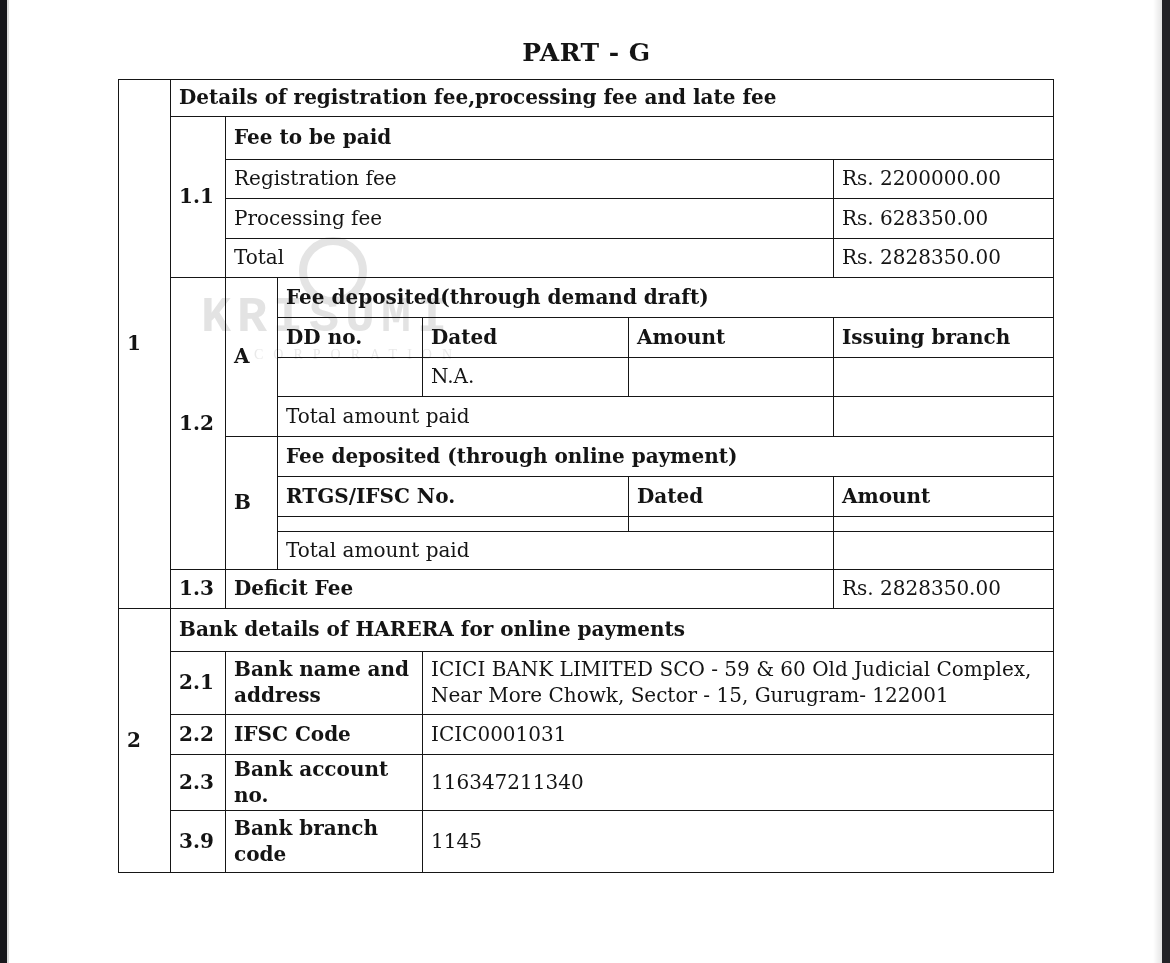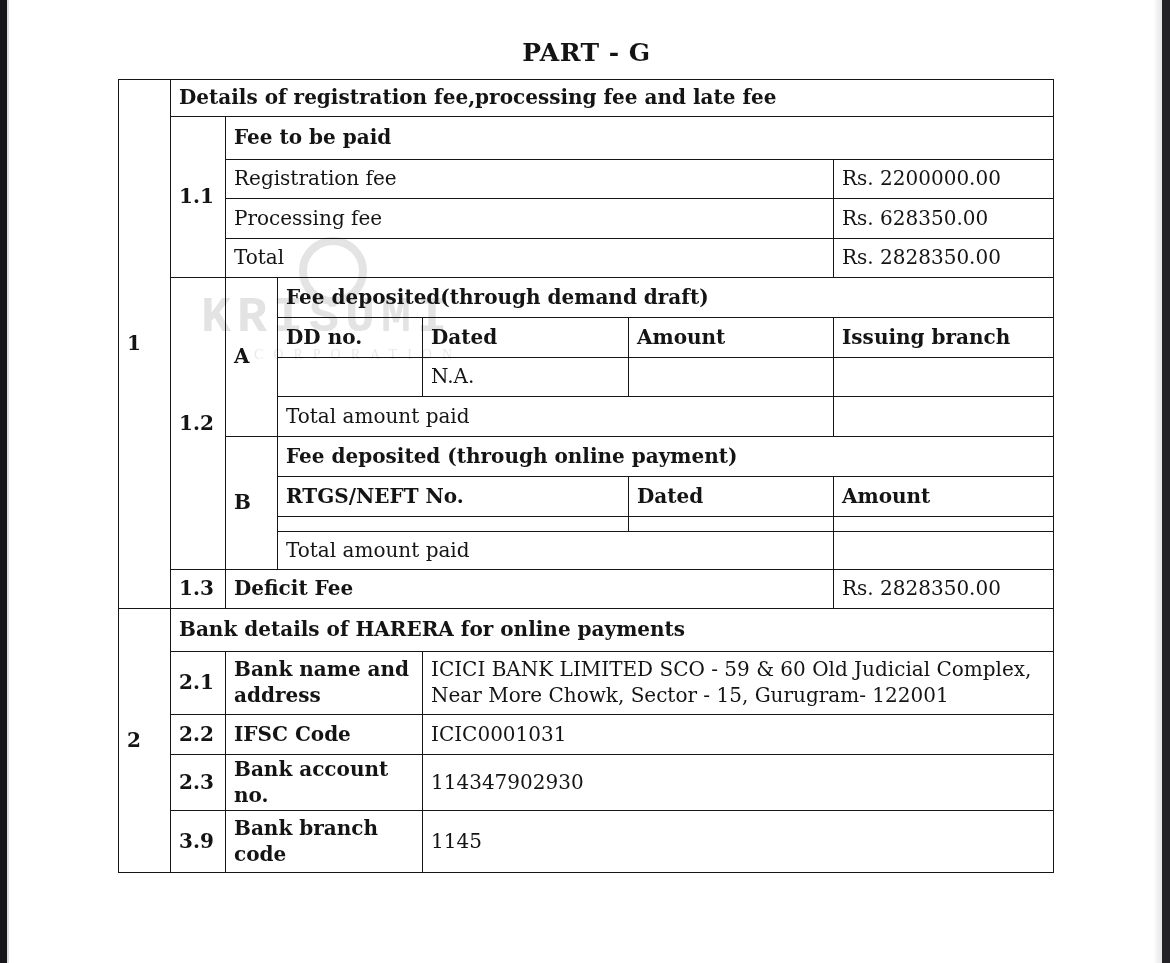--- a/index.html
+++ b/index.html
@@ -126,21 +126,21 @@
     </tr>
     <tr style="height:40px">
       <td colspan="3">Total amount paid</td>
       <td></td>
     </tr>
     <tr style="height:40px">
       <td class="b top" rowspan="4">B</td>
       <td class="b" colspan="4">Fee deposited (through online payment)</td>
     </tr>
     <tr style="height:40px">
-      <td class="b" colspan="2">RTGS/NEFT No.</td>
+      <td class="b" colspan="2">RTGS/IFSC No.</td>
       <td class="b">Dated</td>
       <td class="b">Amount</td>
     </tr>
     <tr style="height:15px">
       <td colspan="2"></td>
       <td></td>
       <td></td>
     </tr>
     <tr style="height:38px">
       <td colspan="3">Total amount paid</td>
@@ -161,21 +161,21 @@
       <td colspan="3">ICICI BANK LIMITED SCO - 59 &amp; 60 Old Judicial Complex, Near More Chowk, Sector - 15, Gurugram- 122001</td>
     </tr>
     <tr style="height:40px">
       <td class="b num">2.2</td>
       <td class="b" colspan="2">IFSC Code</td>
       <td colspan="3">ICIC0001031</td>
     </tr>
     <tr style="height:40px">
       <td class="b num">2.3</td>
       <td class="b" colspan="2">Bank account no.</td>
-      <td colspan="3">114347902930</td>
+      <td colspan="3">116347211340</td>
     </tr>
     <tr style="height:62px">
       <td class="b num">3.9</td>
       <td class="b" colspan="2">Bank branch code</td>
       <td colspan="3">1145</td>
     </tr>
   </tbody>
 </table>
 
 </body></html>

